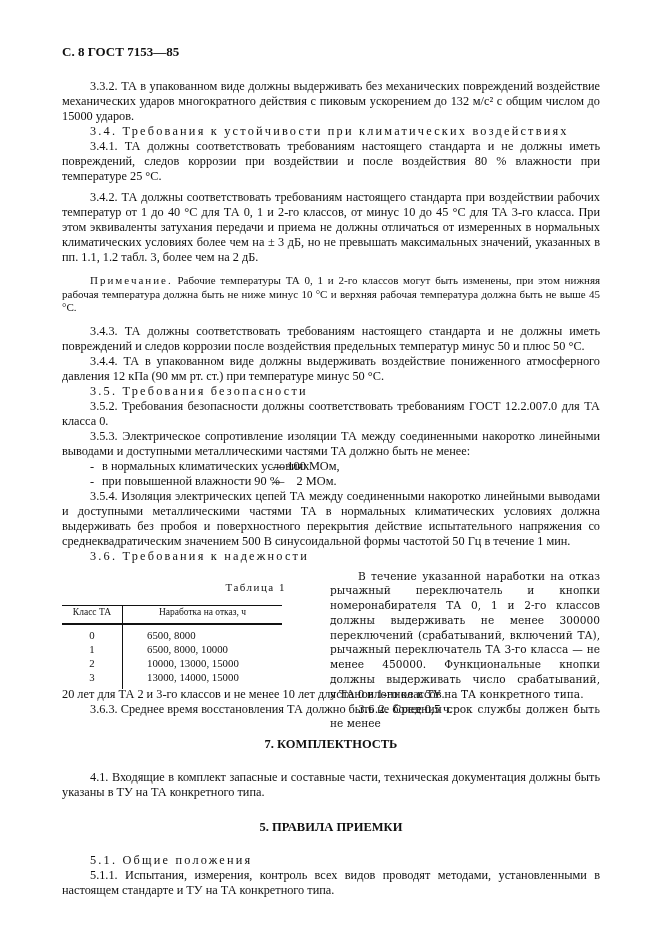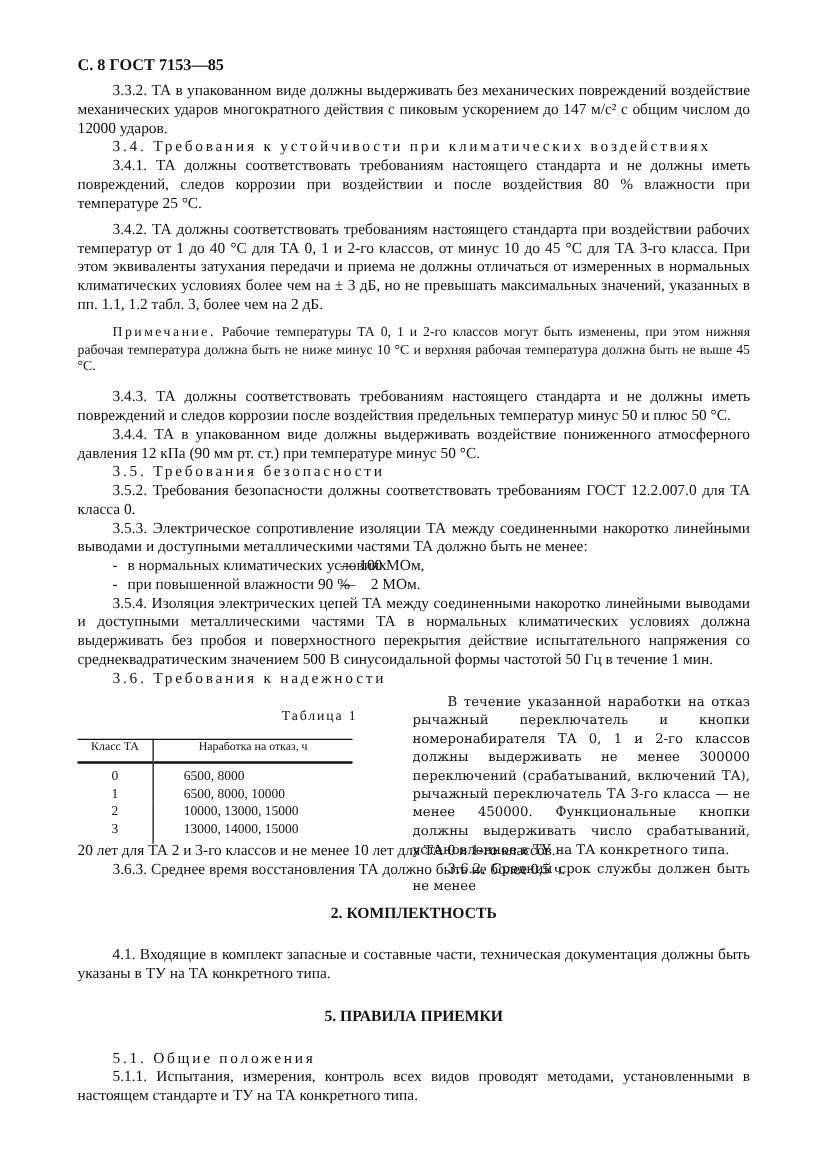--- a/index.html
+++ b/index.html
@@ -2,21 +2,21 @@
 <html><head>
   <meta charset="utf-8">
   <style>
     html, body { margin: 0; padding: 0; background: #ffffff; }
     body {
       width: 661px; height: 936px; position: relative; overflow: hidden;
       font-family: "Liberation Serif", "DejaVu Serif", serif;
       color: #111; font-size: 12.3px; line-height: 15px;
     }
     .page { position: absolute; left: 62px; top: 44px; width: 538px; }
-    .header { font-weight: bold; font-size: 13px; margin-bottom: 6px; }
+    .header { font-weight: bold; font-size: 13px; margin-bottom: 20px; }
     p { margin: 0; text-align: justify; }
     .ind { text-indent: 28px; }
     .spaced { letter-spacing: 2.2px; }
     .note { font-size: 11px; line-height: 13.5px; margin: 9px 0 9px 0; }
     .note .label { letter-spacing: 2px; }
     .list-line { padding-left: 28px; white-space: pre; text-align: left; }
     .list-line .dash { display: inline-block; width: 12px; }
     .list-line .item { display: inline-block; width: 170px; }
     .list-line .val { display: inline-block; }
     .split { position: relative; height: 118px; margin-top: 5px; }
@@ -34,21 +34,21 @@
     .rightcol p { text-align: justify; }
     .section-title { text-align: center; font-weight: bold; font-size: 12.5px; margin: 20px 0 18px 0; }
     .gap { height: 6px; }
   </style>
 </head>
 <body>
 
 <div class="page">
   <div class="header">С. 8 ГОСТ 7153—85</div>
 
-  <p class="ind">3.3.2. ТА в упакованном виде должны выдерживать без механических повреждений воздействие механических ударов многократного действия с пиковым ускорением до 147 м/с² с общим числом до 12000 ударов.</p>
+  <p class="ind">3.3.2. ТА в упакованном виде должны выдерживать без механических повреждений воздействие механических ударов многократного действия с пиковым ускорением до 132 м/с² с общим числом до 15000 ударов.</p>
   <p class="ind spaced">3.4. Требования к устойчивости при климатических воздействиях</p>
   <p class="ind">3.4.1. ТА должны соответствовать требованиям настоящего стандарта и не должны иметь повреждений, следов коррозии при воздействии и после воздействия 80 % влажности при температуре 25 °С.</p>
   <div class="gap"></div>
   <p class="ind">3.4.2. ТА должны соответствовать требованиям настоящего стандарта при воздействии рабочих температур от 1 до 40 °С для ТА 0, 1 и 2-го классов, от минус 10 до 45 °С для ТА 3-го класса. При этом эквиваленты затухания передачи и приема не должны отличаться от измеренных в нормальных климатических условиях более чем на ± 3 дБ, но не превышать максимальных значений, указанных в пп. 1.1, 1.2 табл. 3, более чем на 2 дБ.</p>
 
   <p class="ind note"><span class="label">Примечание.</span><span> Рабочие температуры ТА 0, 1 и 2-го классов могут быть изменены, при этом нижняя рабочая температура должна быть не ниже минус 10 °С и верхняя рабочая температура должна быть не выше 45 °С.</span></p>
 
   <p class="ind">3.4.3. ТА должны соответствовать требованиям настоящего стандарта и не должны иметь повреждений и следов коррозии после воздействия предельных температур минус 50 и плюс 50 °С.</p>
   <p class="ind">3.4.4. ТА в упакованном виде должны выдерживать воздействие пониженного атмосферного давления 12 кПа (90 мм рт. ст.) при температуре минус 50 °С.</p>
   <p class="ind spaced">3.5. Требования безопасности</p>
@@ -91,19 +91,19 @@
     </div>
     <div class="rightcol">
       <p class="ind">В течение указанной наработки на отказ рычажный переключатель и кнопки номеронабирателя ТА 0, 1 и 2-го классов должны выдерживать не менее 300000 переключений (срабатываний, включений ТА), рычажный переключатель ТА 3-го класса — не менее 450000. Функциональные кнопки должны выдерживать число срабатываний, установленное в ТУ на ТА конкретного типа.</p>
       <p class="ind">3.6.2. Средний срок службы должен быть не менее</p>
     </div>
   </div>
 
   <p>20 лет для ТА 2 и 3-го классов и не менее 10 лет для ТА 0 и 1-го классов.</p>
   <p class="ind">3.6.3. Среднее время восстановления ТА должно быть не более 0,5 ч.</p>
 
-  <div class="section-title">2. КОМПЛЕКТНОСТЬ</div>
+  <div class="section-title">7. КОМПЛЕКТНОСТЬ</div>
   <p class="ind">4.1. Входящие в комплект запасные и составные части, техническая документация должны быть указаны в ТУ на ТА конкретного типа.</p>
 
   <div class="section-title">5. ПРАВИЛА ПРИЕМКИ</div>
   <p class="ind spaced">5.1. Общие положения</p>
   <p class="ind">5.1.1. Испытания, измерения, контроль всех видов проводят методами, установленными в настоящем стандарте и ТУ на ТА конкретного типа.</p>
 </div>
 
 </body></html>

